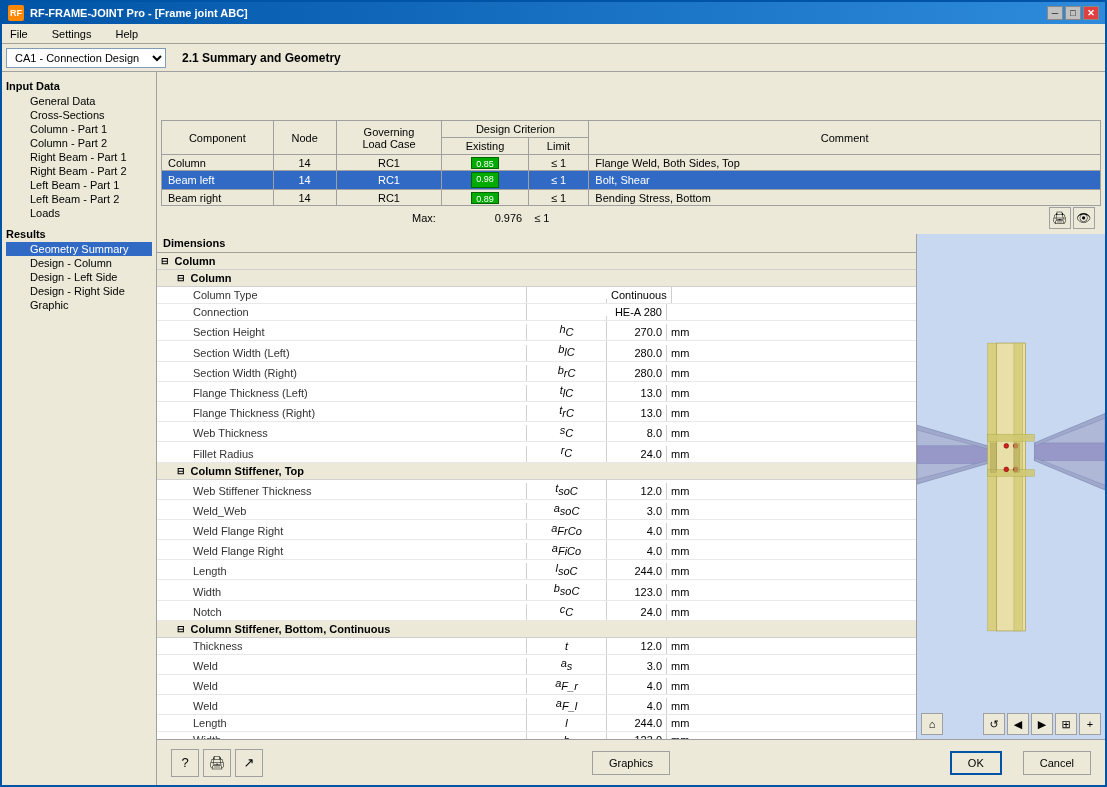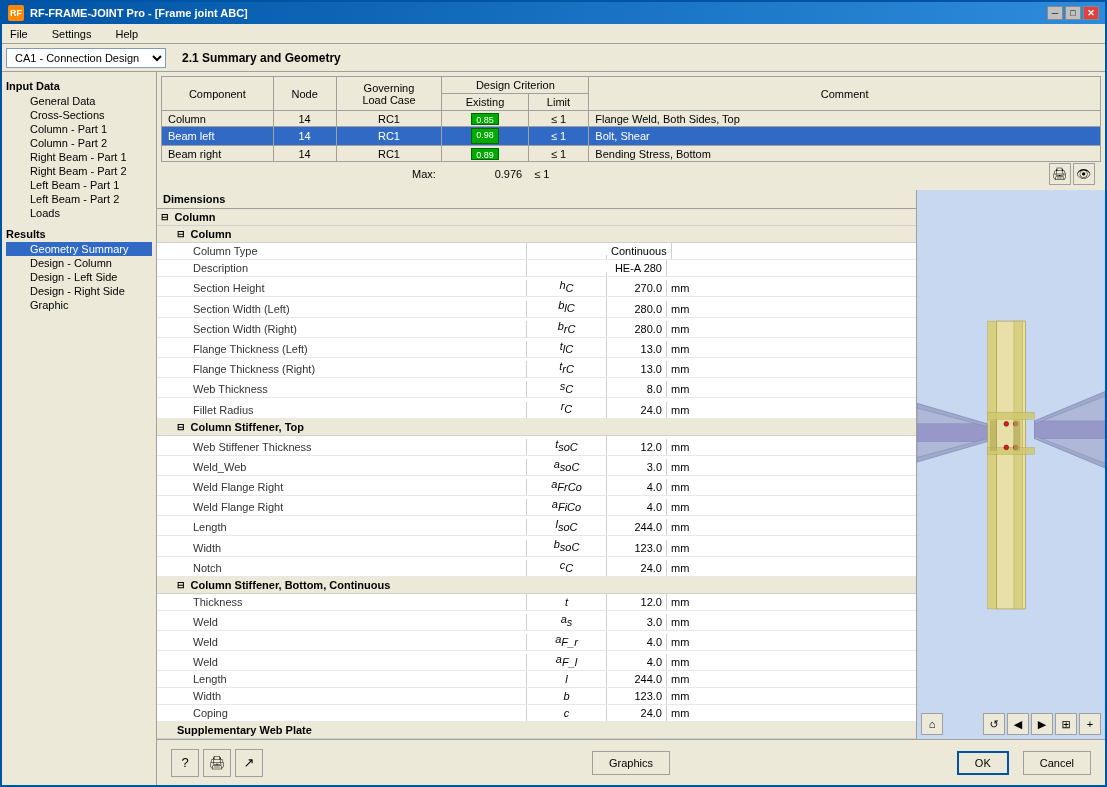--- a/index.html
+++ b/index.html
@@ -33,21 +33,21 @@
 
     .left-panel { width: 155px; background: #ece9d8; border-right: 1px solid #a0a0a0; padding: 4px; overflow-y: auto; }
     .panel-section-title { font-weight: bold; font-size: 11px; margin: 4px 0 2px 0; }
     .nav-item { padding: 1px 4px 1px 16px; cursor: pointer; font-size: 11px; }
     .nav-item.selected { background: #316ac5; color: white; }
     .nav-item.indent1 { padding-left: 24px; }
 
     .right-content { flex: 1; display: flex; flex-direction: column; overflow: hidden; }
 
     .summary-table-area { padding: 4px; background: #ece9d8; }
-    table.summary { border-collapse: collapse; width: 100%; font-size: 11px; }
+    table.summary { border-collapse: collapse; width: 100%; font-size: 11px; margin-top: 44px; }
     table.summary th { background: #ece9d8; border: 1px solid #a0a0a0; padding: 2px 6px; text-align: center; font-weight: normal; }
     table.summary td { border: 1px solid #a0a0a0; padding: 1px 6px; }
     table.summary tr.row-blue td { background: #316ac5; color: white; }
     .green-bar { display: inline-block; width: 28px; height: 12px; background: #00aa00; border: 1px solid #006600; vertical-align: middle; text-align: center; color: white; font-size: 9px; line-height: 12px; }
     .icon-btn { width: 22px; height: 22px; background: #ece9d8; border: 1px solid #a0a0a0; display: flex; align-items: center; justify-content: center; cursor: pointer; font-size: 12px; }
 
     .split-area { display: flex; flex: 1; overflow: hidden; }
 
     .dimensions-panel { width: 760px; display: flex; flex-direction: column; border-right: 1px solid #a0a0a0; }
     .dimensions-header { background: #ece9d8; padding: 3px 6px; border-bottom: 1px solid #a0a0a0; font-weight: bold; }
@@ -62,21 +62,21 @@
 
     .preview-panel { flex: 1; background: #c8d8f0; display: flex; align-items: center; justify-content: center; overflow: hidden; position: relative; }
     .bottom-icon-btn { width: 28px; height: 28px; background: #ece9d8; border: 1px solid #a0a0a0; display: flex; align-items: center; justify-content: center; cursor: pointer; font-size: 13px; }
 
     .preview-bottom-toolbar { position: absolute; bottom: 4px; right: 4px; display: flex; gap: 2px; }
     .prev-icon-btn { width: 22px; height: 22px; background: #ece9d8; border: 1px solid #a0a0a0; display: flex; align-items: center; justify-content: center; cursor: pointer; font-size: 11px; }
 
     .footer { display: flex; align-items: center; justify-content: center; background: #ece9d8; border-top: 1px solid #a0a0a0; padding: 6px; gap: 8px; height: 46px; }
     .footer-left { flex: 1; display: flex; gap: 4px; padding-left: 8px; }
     .footer-center { flex: 1; display: flex; justify-content: center; }
-    .footer-right { flex: 1; display: flex; justify-content: flex-end; gap: 14px; padding-right: 8px; }
+    .footer-right { flex: 1; display: flex; justify-content: flex-end; gap: 21px; padding-right: 8px; }
     .btn { padding: 3px 16px; background: #ece9d8; border: 1px solid #a0a0a0; cursor: pointer; font-size: 11px; height: 24px; }
     .btn.ok { background: #ece9d8; border: 2px solid #0054a6; }
 
     
     .preview-svg { width: 320px; height: 490px; }
 
     .collapse-icon { font-size: 9px; margin-right: 2px; }
   </style>
 </head>
 <body>
@@ -205,21 +205,21 @@
               <span>Column</span>
             </div>
 
             <div class="tree-row">
               <div class="tree-cell-label">Column Type</div>
               <div class="tree-cell-symbol"></div>
               <div class="tree-cell-value">Continuous</div>
               <div class="tree-cell-unit"></div>
             </div>
             <div class="tree-row">
-              <div class="tree-cell-label">Description</div>
+              <div class="tree-cell-label">Connection</div>
               <div class="tree-cell-symbol"></div>
               <div class="tree-cell-value">HE-A 280</div>
               <div class="tree-cell-unit"></div>
             </div>
             <div class="tree-row">
               <div class="tree-cell-label">Section Height</div>
               <div class="tree-cell-symbol" style="font-style:italic;">h<sub>C</sub></div>
               <div class="tree-cell-value">270.0</div>
               <div class="tree-cell-unit">mm</div>
             </div>

